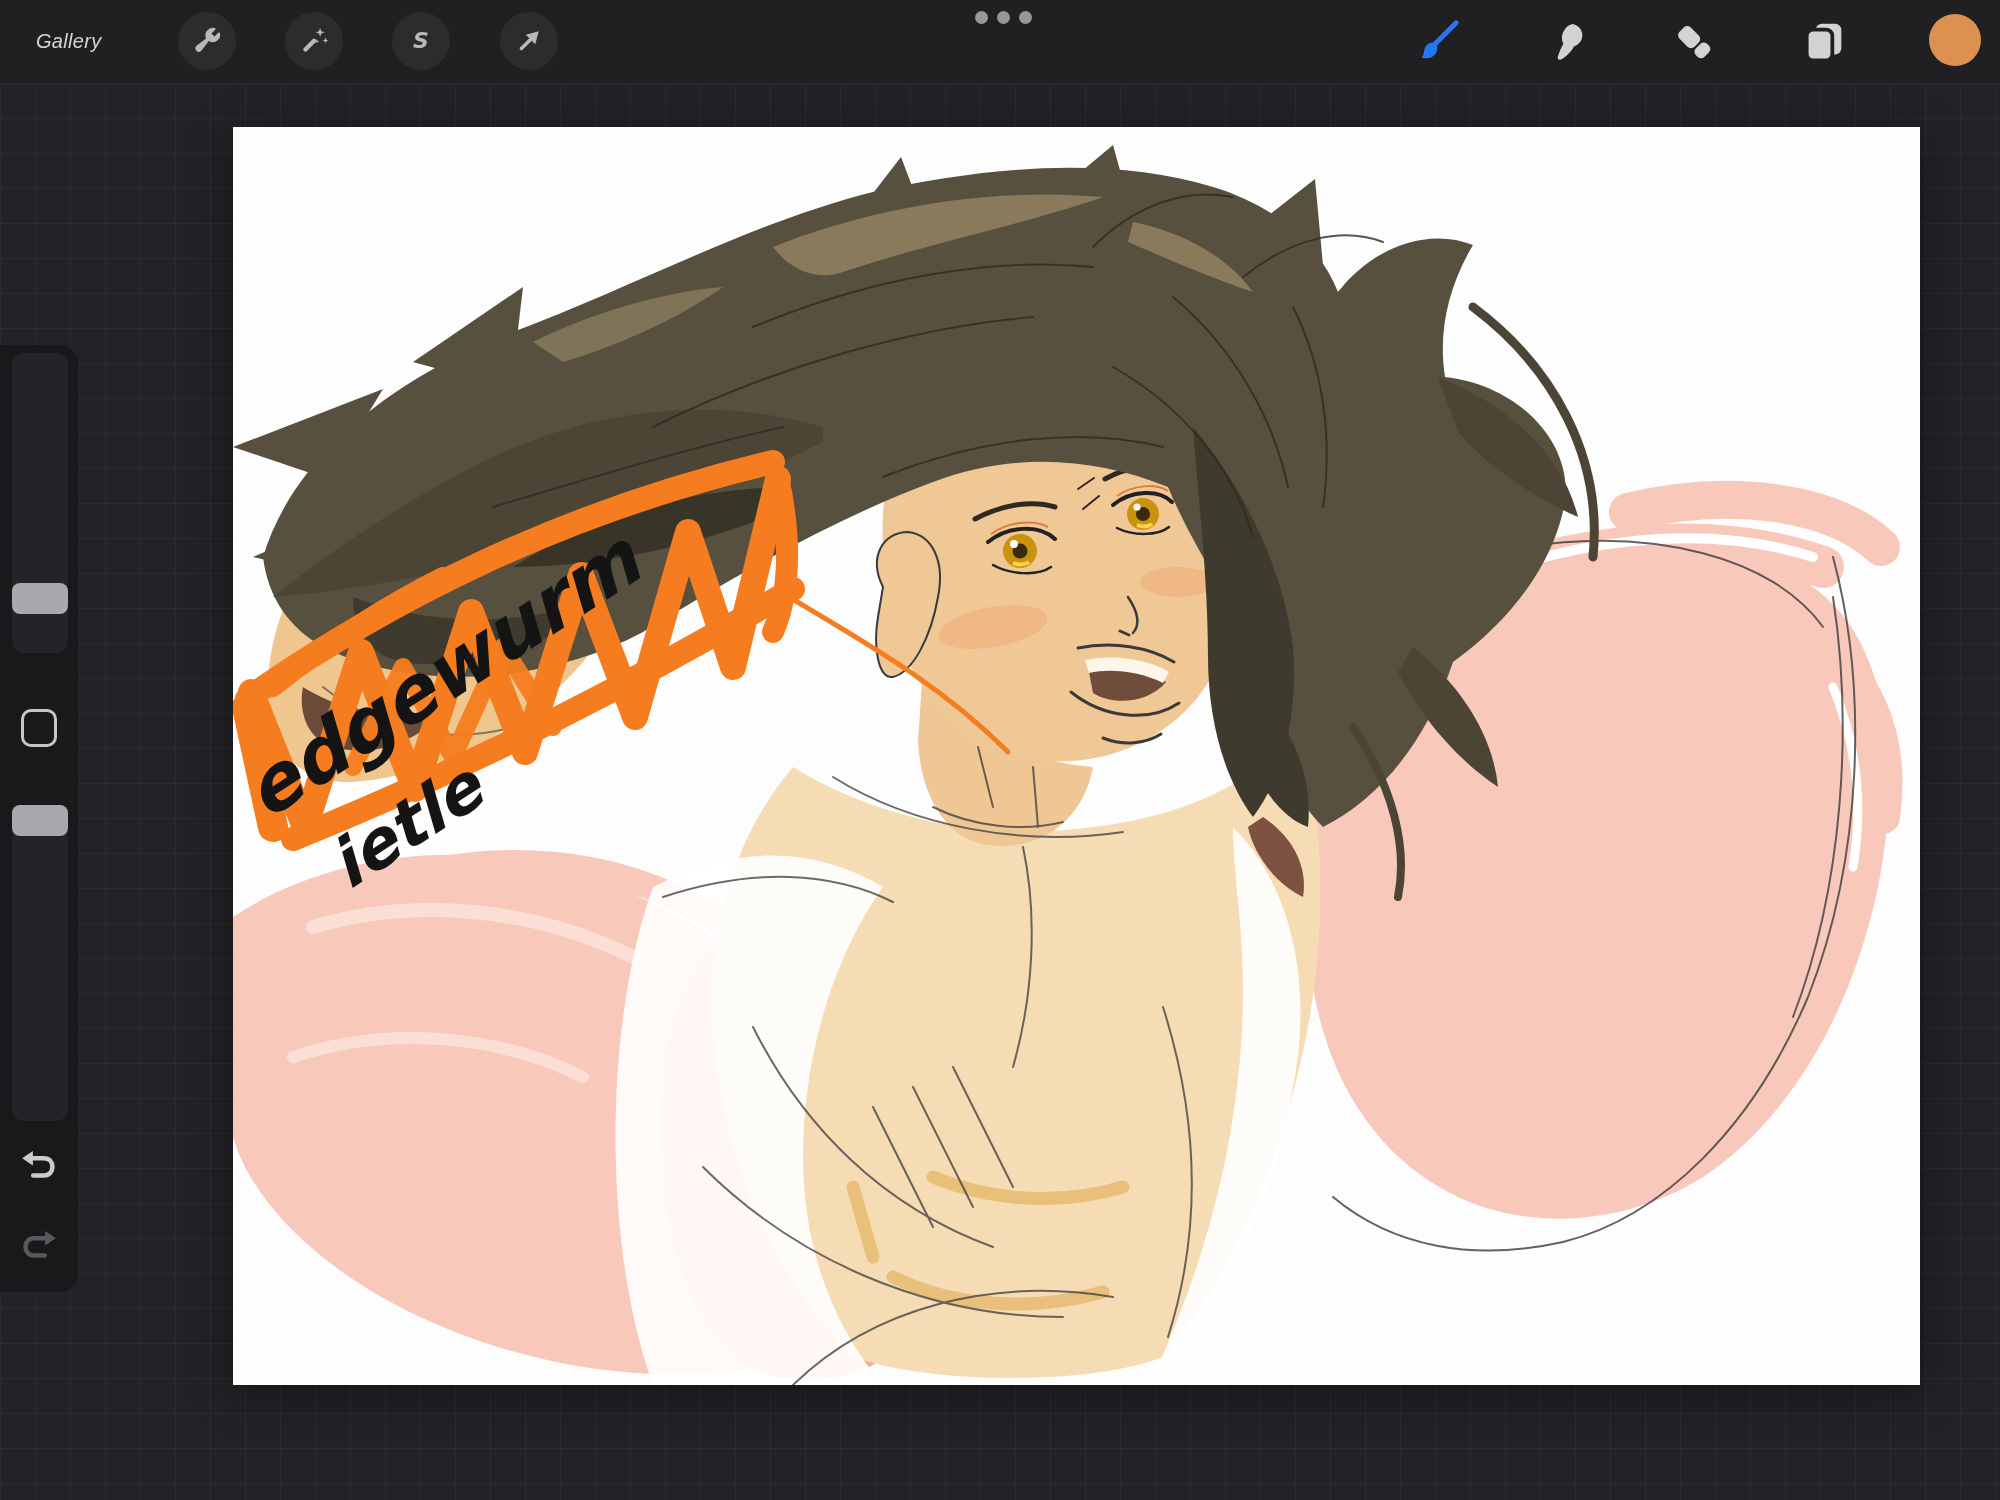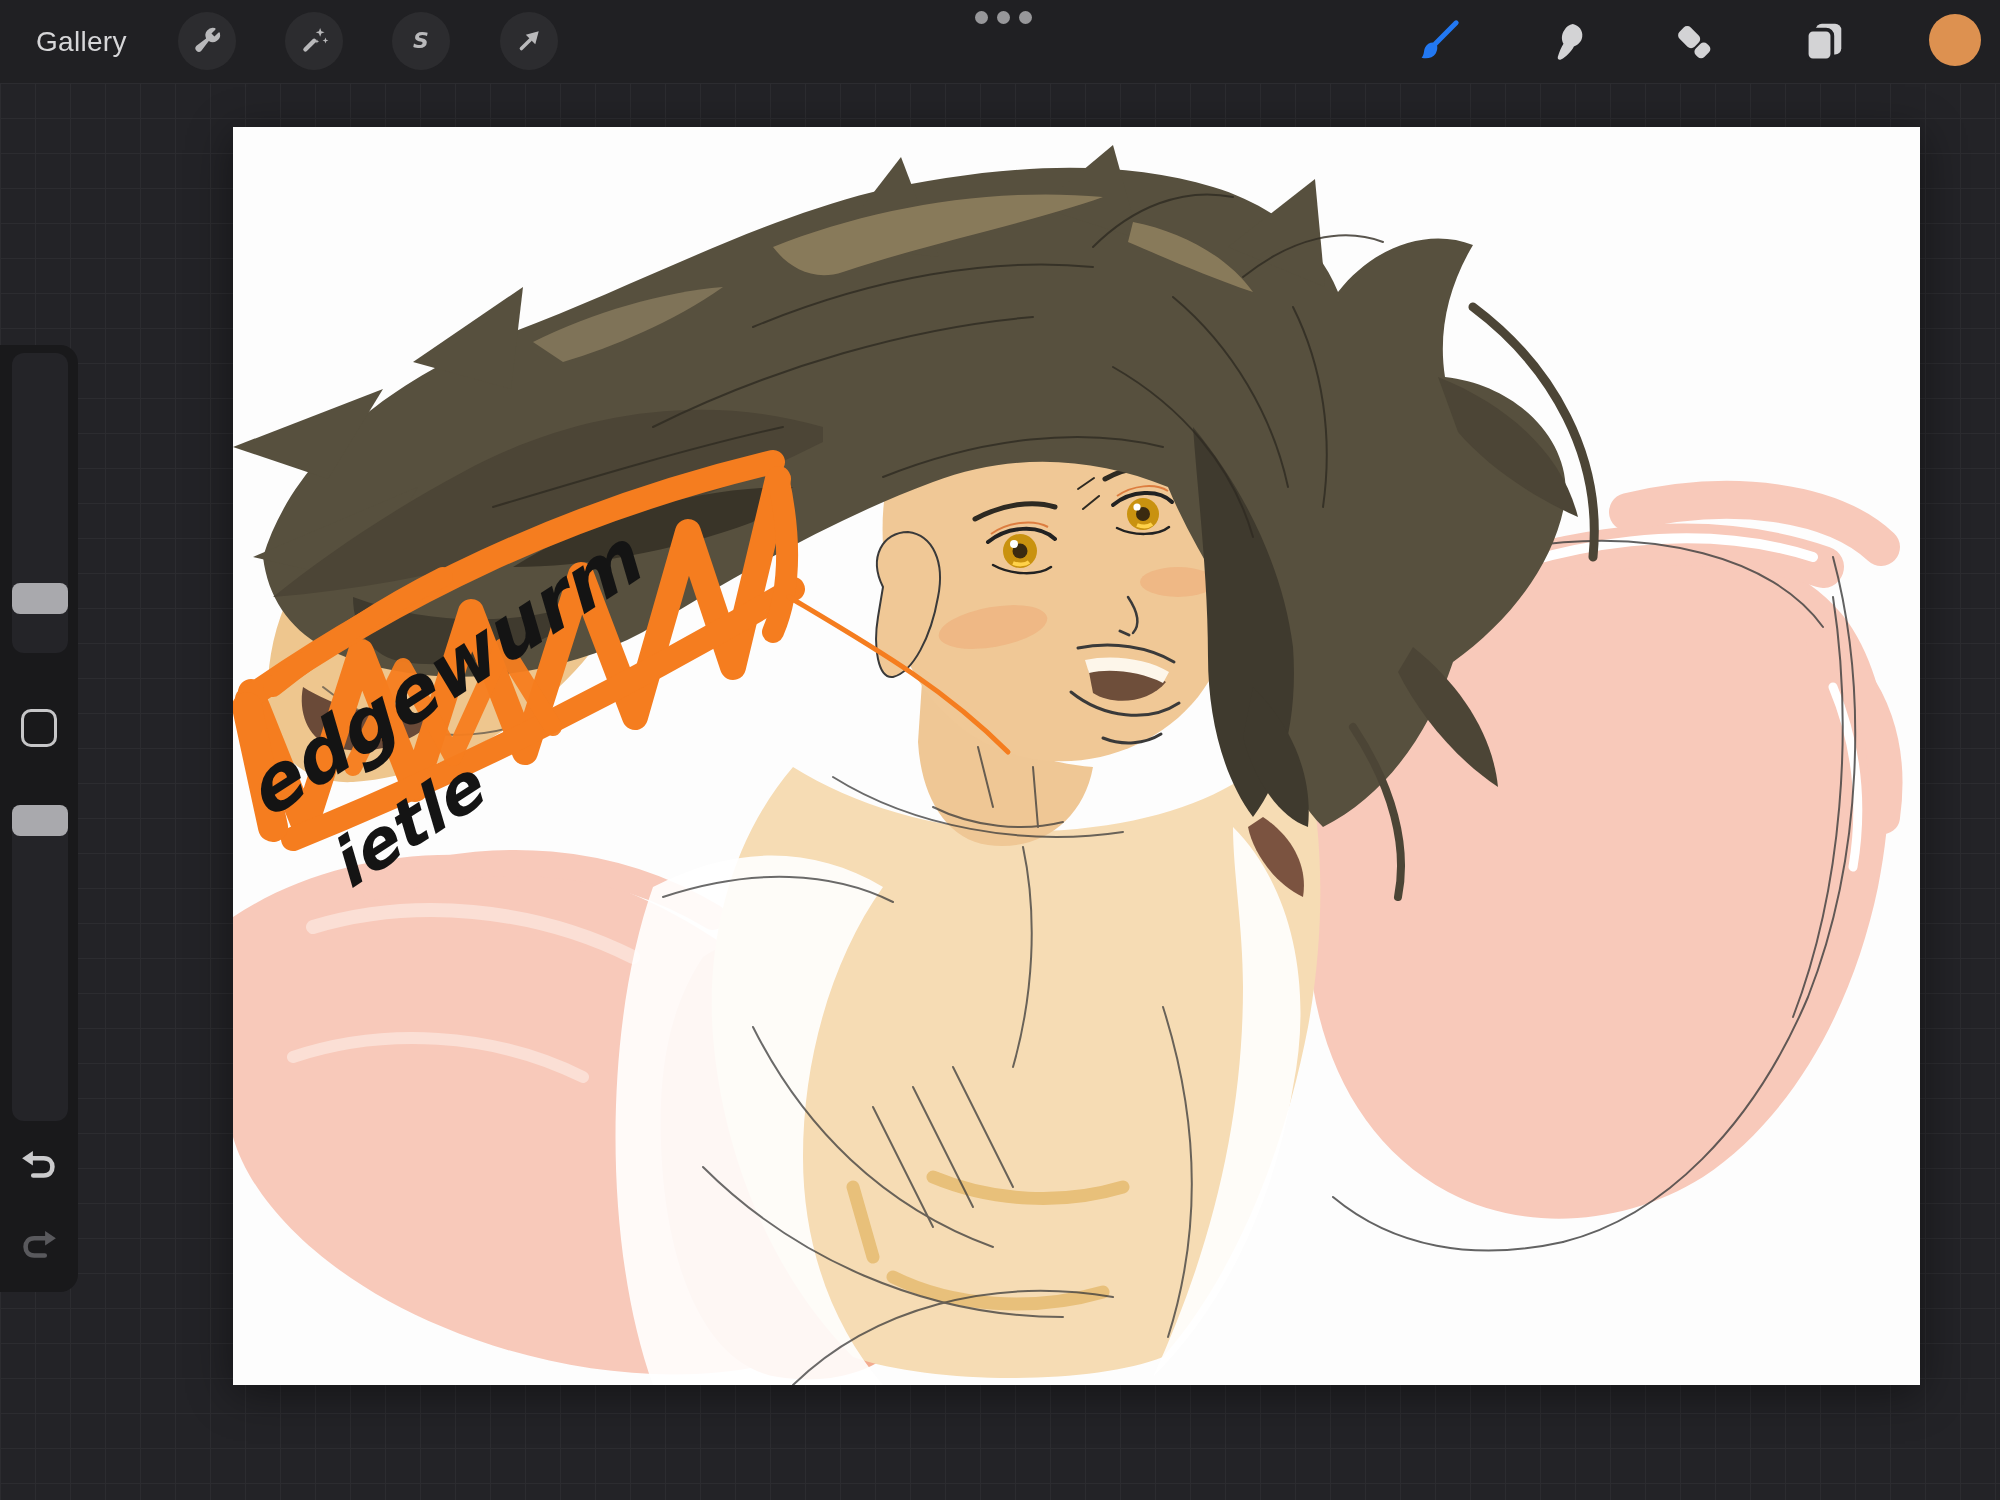--- a/index.html
+++ b/index.html
@@ -13,21 +13,21 @@
     background-position:0 83px;
     font-family:"Liberation Sans","DejaVu Sans",sans-serif;
   }
   
   .topbar{
     position:absolute;left:0;top:0;width:2000px;height:83px;
     background:#202023;z-index:30;
   }
   .gallery{
     position:absolute;left:36px;top:0;height:83px;line-height:83px;
-    color:#d6d6d8;font-size:28px;letter-spacing:.3px;cursor:default;
+    color:#d6d6d8;font-size:20px;letter-spacing:.3px;cursor:default;font-style:italic;
   }
   .circbtn{
     position:absolute;top:12px;width:58px;height:58px;border-radius:50%;
     background:#2c2c2f;display:flex;align-items:center;justify-content:center;
   }
   .circbtn svg{width:32px;height:32px;}
   .dots{position:absolute;top:11px;left:975px;display:flex;gap:9px;}
   .dots i{width:13px;height:13px;border-radius:50%;background:#97979a;display:block;}
   .tool{
     position:absolute;top:14px;width:56px;height:56px;

